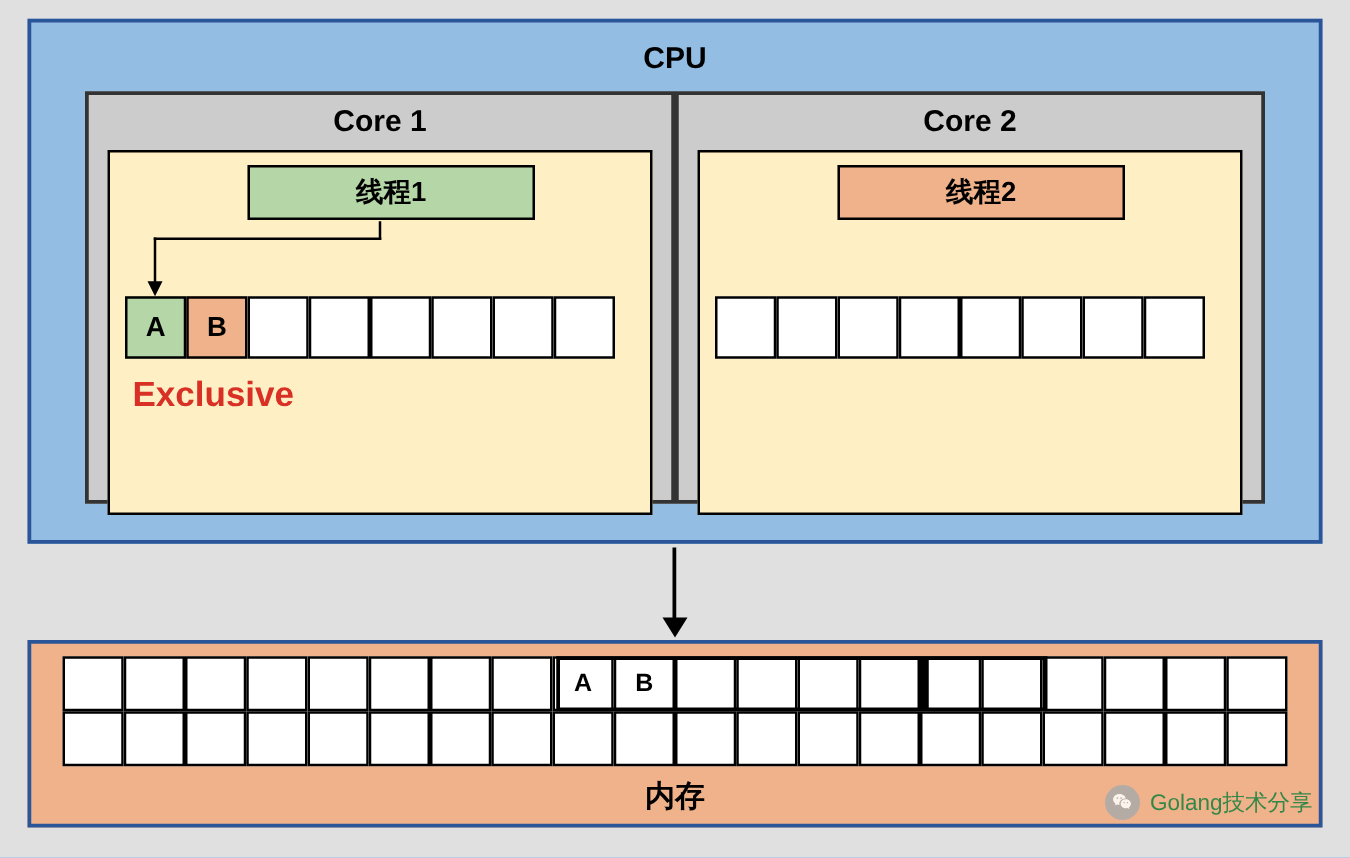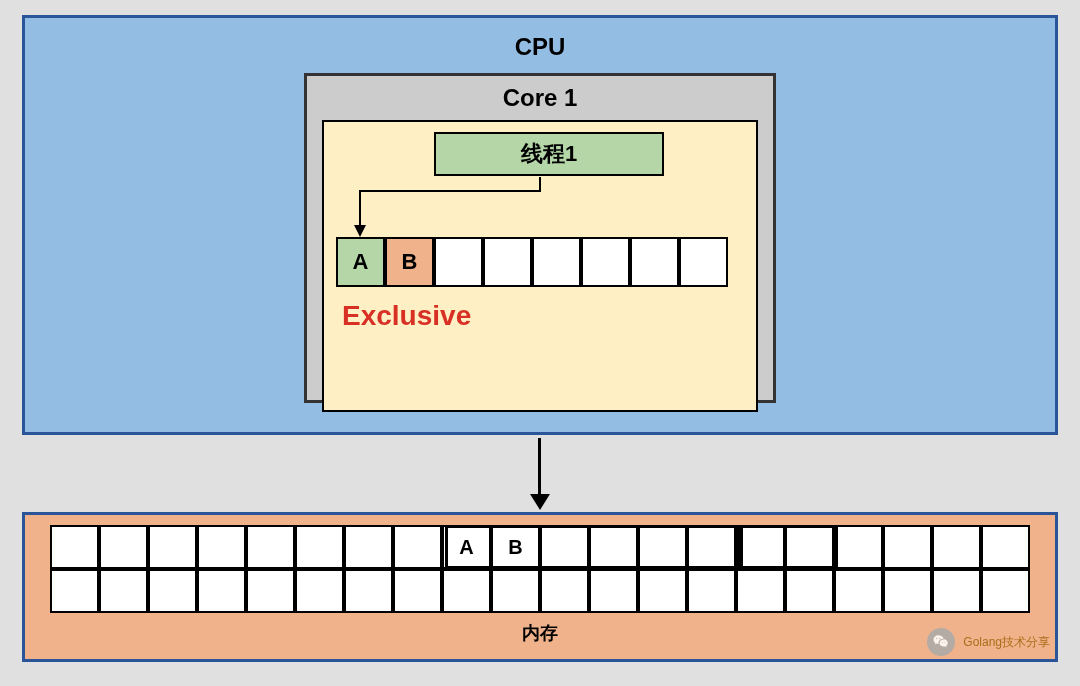--- a/index.html
+++ b/index.html
@@ -96,21 +96,21 @@
 }
 
 .memory {
   position: absolute;
   left: 22px; top: 512px;
   width: 1036px; height: 150px;
   background: #f0b28a;
   border: 3px solid #2a5599;
   padding: 10px 15px 8px 15px;
 }
-.mem-title { text-align: center; font-size: 18px; font-weight: bold; margin-top: 8px; }
+.mem-title { text-align: center; font-size: 24px; font-weight: bold; margin-top: 8px; }
 .mem-grid { position: relative; }
 .mem-row { display: flex; justify-content: center; }
 .mem-cell {
   width: 49px; height: 44px;
   background: #fff;
   border: 2px solid #000;
   display: flex; align-items: center; justify-content: center;
   font-size: 20px; font-weight: bold;
 }
 .mem-highlight {
@@ -118,21 +118,21 @@
   border: 3px solid #000;
   height: 44px;
   top: 0;
   pointer-events: none;
 }
 
 .watermark {
   position: absolute;
   right: 30px; bottom: 30px;
   display: flex; align-items: center; gap: 8px;
-  color: #a16207; font-size: 12px;
+  color: #15803d; font-size: 18px;
   opacity: 0.85;
 }
 .wechat-icon {
   width: 28px; height: 28px; border-radius: 50%;
   background: #aaa;
   display: flex; align-items: center; justify-content: center;
 }
 .wechat-icon svg { width: 18px; height: 18px; fill: #fff; }
 </style>
 </head>
@@ -159,20 +159,36 @@
           <div class="cache-cell"></div>
           <div class="cache-cell"></div>
           <div class="cache-cell"></div>
           <div class="cache-cell"></div>
           <div class="cache-cell"></div>
         </div>
         <div class="exclusive">Exclusive</div>
       </div>
     </div>
 
+    <div class="core">
+      <div class="core-title">Core 2</div>
+      <div class="core-inner">
+        <div class="thread-box thread2">线程2</div>
+        <div class="cache-row">
+          <div class="cache-cell"></div>
+          <div class="cache-cell"></div>
+          <div class="cache-cell"></div>
+          <div class="cache-cell"></div>
+          <div class="cache-cell"></div>
+          <div class="cache-cell"></div>
+          <div class="cache-cell"></div>
+          <div class="cache-cell"></div>
+        </div>
+      </div>
+    </div>
 
   </div>
 </div>
 
 <div class="arrow-down"></div>
 <div class="arrow-down-head"></div>
 
 <div class="memory">
   <div class="mem-grid">
     <div class="mem-row">

